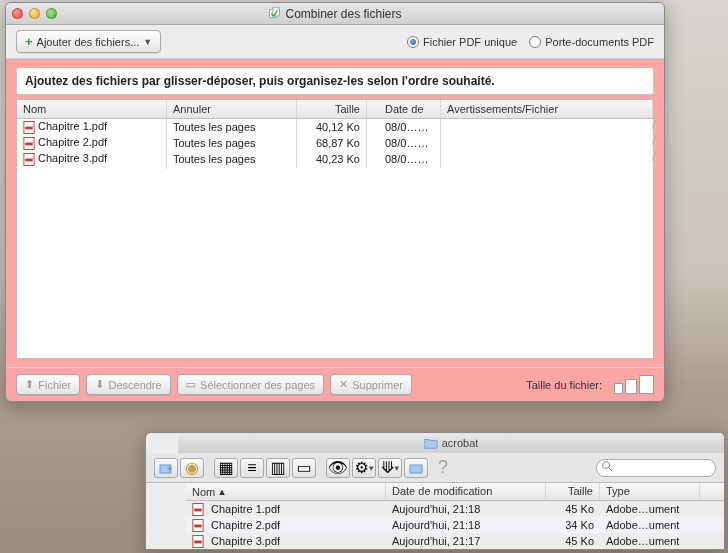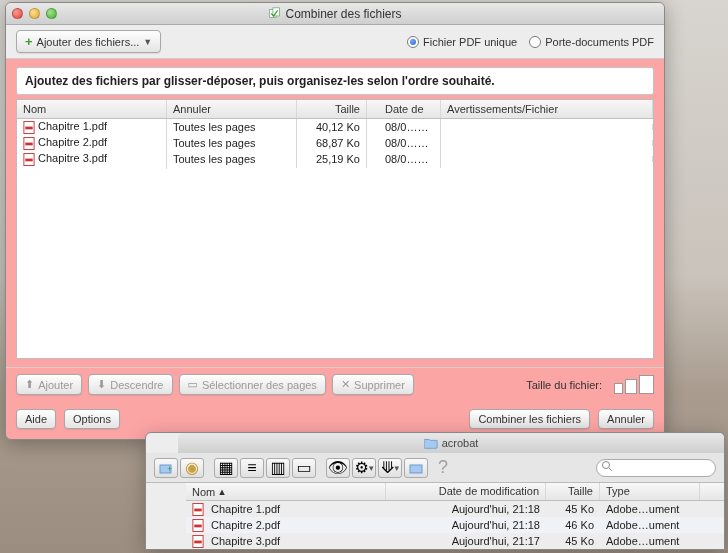--- a/index.html
+++ b/index.html
@@ -63,21 +63,21 @@
 .ft-group { display: flex; gap: 2px; }
 .ft-btn { width: 24px; height: 20px; border: 1px solid #aaa; border-radius: 3px; background: linear-gradient(#fafafa,#e0e0e0); display: flex; align-items: center; justify-content: center; cursor: pointer; }
 .ft-search { margin-left: auto; }
 .ft-search input { width: 120px; height: 18px; border: 1px solid #aaa; border-radius: 9px; padding: 0 8px 0 20px; font-size: 11px; }
 .ft-search { position: relative; }
 .ft-search .mag { position: absolute; left: 5px; top: 2px; }
 
 .finder-head { display: flex; background: linear-gradient(#f7f7f7, #e6e6e6); border-bottom: 1px solid #c0c0c0; font-size: 11px; color: #333; margin-left: 40px; }
 .fh { padding: 2px 6px; border-right: 1px solid #d8d8d8; }
 .fc-nom { width: 200px; display:flex; align-items:center; gap:4px; }
-.fc-date { width: 160px; text-align: right; }
+.fc-date { width: 160px; }
 .fc-taille { width: 54px; text-align: right; }
 .fc-type { width: 100px; }
 .finder-body { margin-left: 40px; }
 .fr { display: flex; font-size: 11px; height: 16px; align-items: center; color: #222; }
 .fr:nth-child(even) { background: #f0f2f5; }
 .fd { padding: 1px 6px; overflow: hidden; white-space: nowrap; text-overflow: ellipsis; }
 .tri { display:inline-block; width:10px; }
 
 .folder-ico { width:14px; height:12px; }
 .help-ico { color:#a0a0a0; font-size:18px; }
@@ -153,31 +153,31 @@
           <div class="td c-taille">68,87 Ko</div>
           <div class="td c-date">08/0…18:37</div>
           <div class="td c-warn"></div>
         </div>
         <div class="tr">
           <div class="td c-nom"><svg class="pdf-ico" viewBox="0 0 12 14">
               <rect x="0.5" y="0.5" width="11" height="13" fill="#fff" stroke="#c33"></rect>
               <rect x="2" y="6" width="8" height="3" fill="#c33"></rect>
             </svg>Chapitre 3.pdf</div>
           <div class="td c-et">Toutes les pages</div>
-          <div class="td c-taille">25,19 Ko</div>
+          <div class="td c-taille">40,23 Ko</div>
           <div class="td c-date">08/0…17:39</div>
           <div class="td c-warn"></div>
         </div>
       </div>
   </div>
 
   <div class="actions">
     <button class="btn disabled">
       <span>⬆</span>
-      <span>Ajouter</span>
+      <span>Fichier</span>
     </button>
     <button class="btn disabled">
       <span>⬇</span>
       <span>Descendre</span>
     </button>
     <button class="btn disabled">
       <span>▭</span>
       <span>Sélectionner des pages</span>
     </button>
     <button class="btn disabled">
@@ -186,27 +186,20 @@
     </button>
     <div class="spacer"></div>
     <span class="size-lbl">Taille du fichier:</span>
     <div class="size-icons">
       <div class="si s"></div>
       <div class="si m"></div>
       <div class="si l"></div>
     </div>
   </div>
 
-  <div class="footer">
-    <button class="btn">Aide</button>
-    <button class="btn">Options</button>
-    <div class="spacer"></div>
-    <button class="btn">Combiner les fichiers</button>
-    <button class="btn">Annuler</button>
-  </div>
 </div>
 
 <div class="finder">
   <div class="finder-title">
     <svg class="folder-ico" viewBox="0 0 16 12">
         <path d="M1 2h5l1 1h8v8a1 1 0 0 1-1 1H1a1 1 0 0 1-1-1V3a1 1 0 0 1 1-1z" fill="#a7c8ef" stroke="#6a9bd1"></path>
       </svg>
     <span>acrobat</span>
   </div>
   <div class="finder-toolbar">
@@ -280,21 +273,21 @@
         <div class="fd fc-date">Aujourd'hui, 21:18</div>
         <div class="fd fc-taille">45 Ko</div>
         <div class="fd fc-type">Adobe…ument</div>
       </div>
       <div class="fr">
         <div class="fd fc-nom"><svg class="pdf-ico" viewBox="0 0 12 14">
             <rect x="0.5" y="0.5" width="11" height="13" fill="#fff" stroke="#c33"></rect>
             <rect x="2" y="6" width="8" height="3" fill="#c33"></rect>
           </svg>Chapitre 2.pdf</div>
         <div class="fd fc-date">Aujourd'hui, 21:18</div>
-        <div class="fd fc-taille">46 Ko</div>
+        <div class="fd fc-taille">34 Ko</div>
         <div class="fd fc-type">Adobe…ument</div>
       </div>
       <div class="fr">
         <div class="fd fc-nom"><svg class="pdf-ico" viewBox="0 0 12 14">
             <rect x="0.5" y="0.5" width="11" height="13" fill="#fff" stroke="#c33"></rect>
             <rect x="2" y="6" width="8" height="3" fill="#c33"></rect>
           </svg>Chapitre 3.pdf</div>
         <div class="fd fc-date">Aujourd'hui, 21:17</div>
         <div class="fd fc-taille">45 Ko</div>
         <div class="fd fc-type">Adobe…ument</div>

